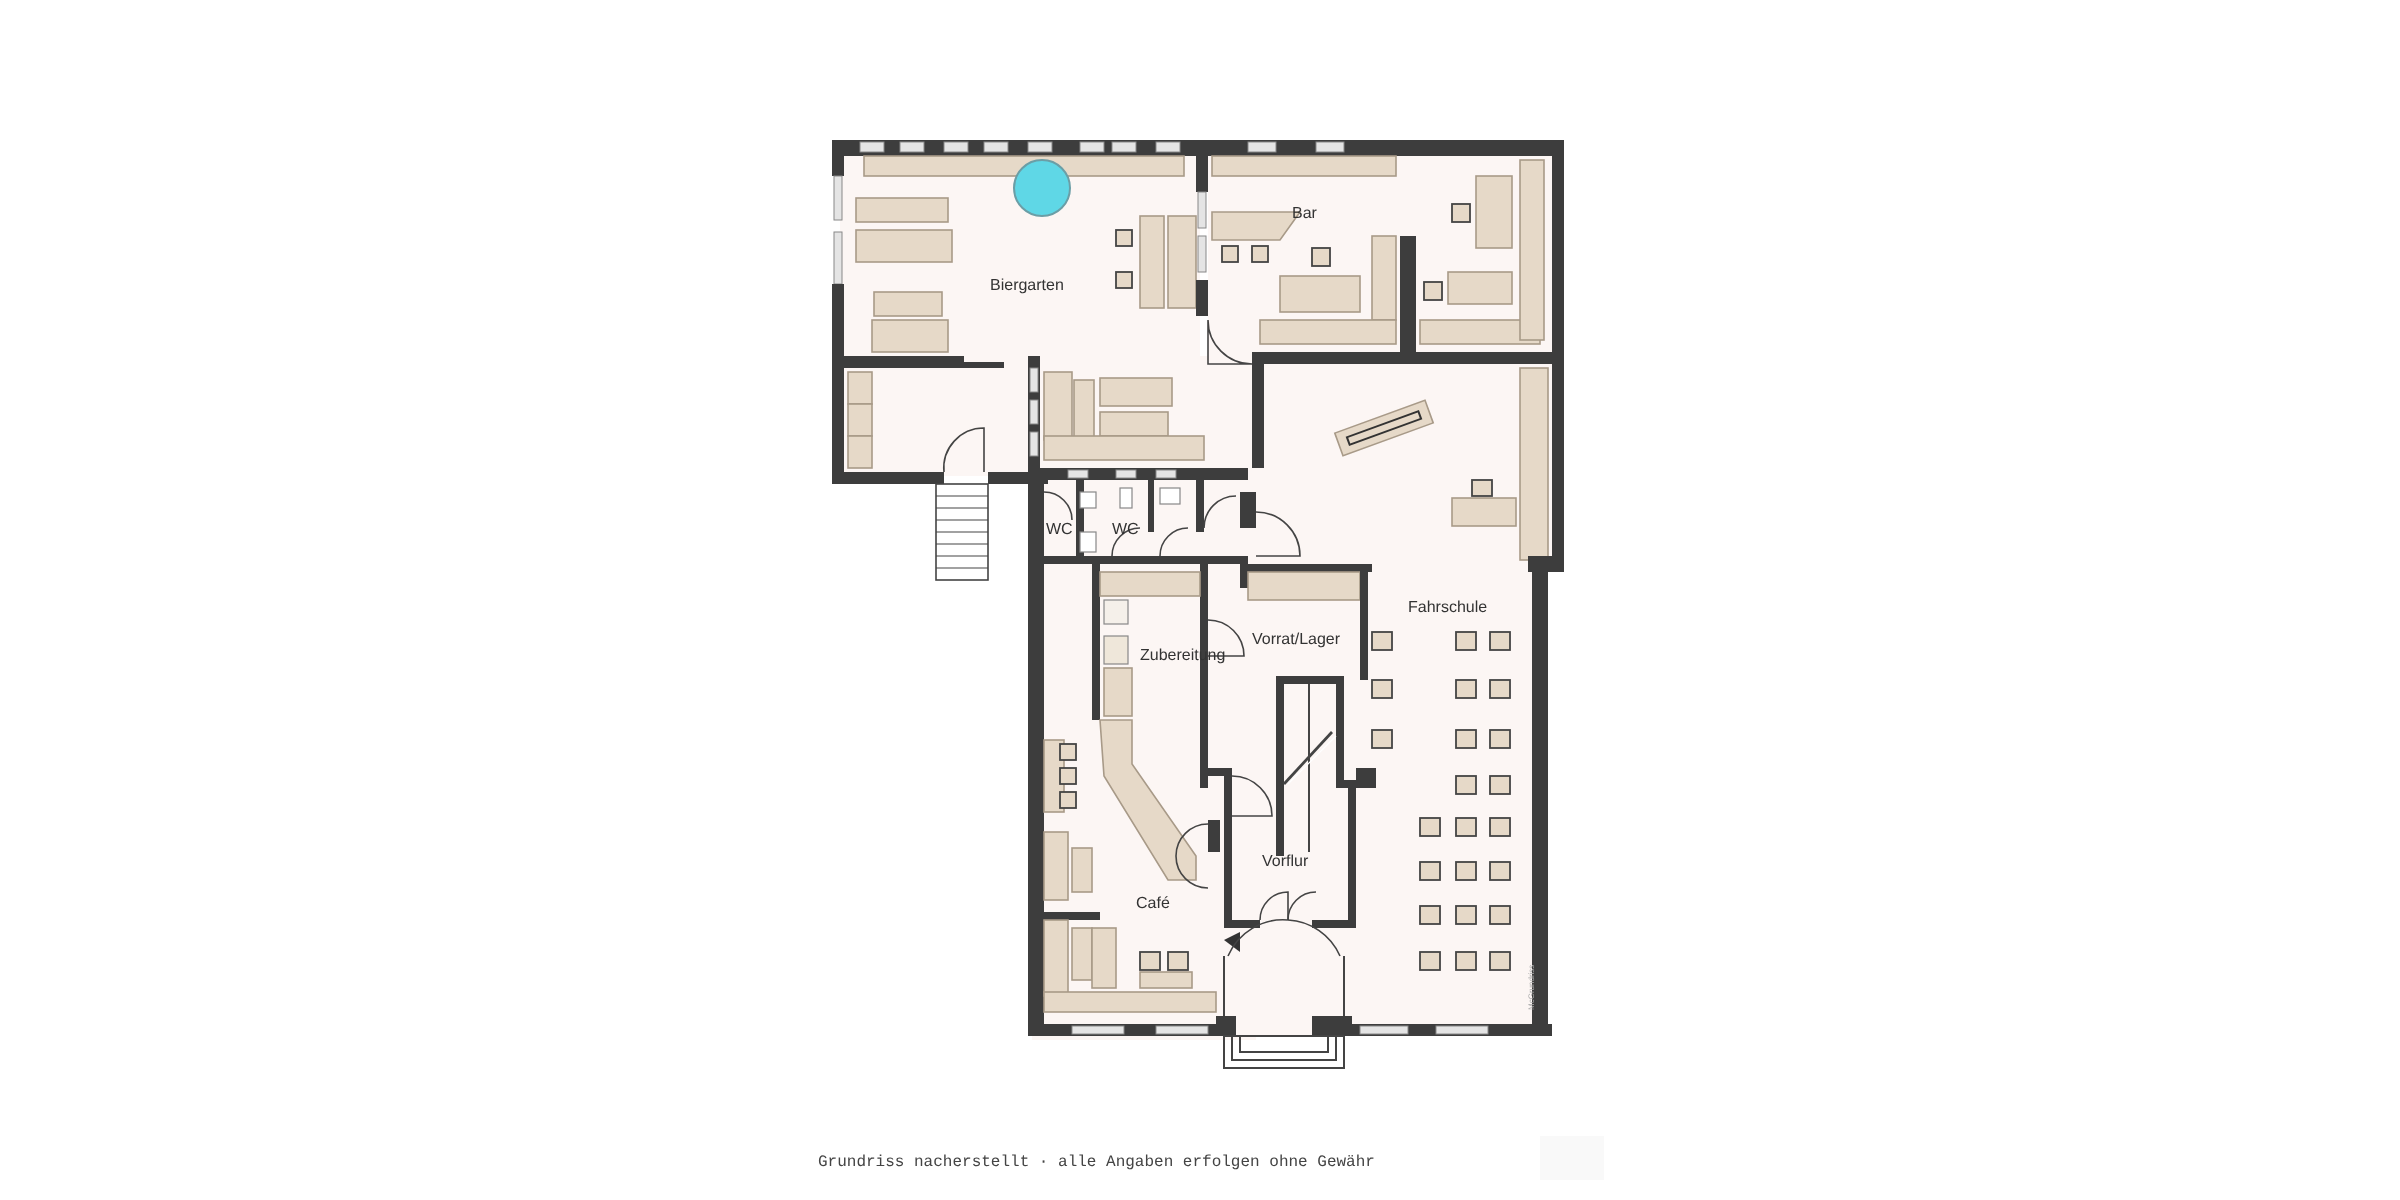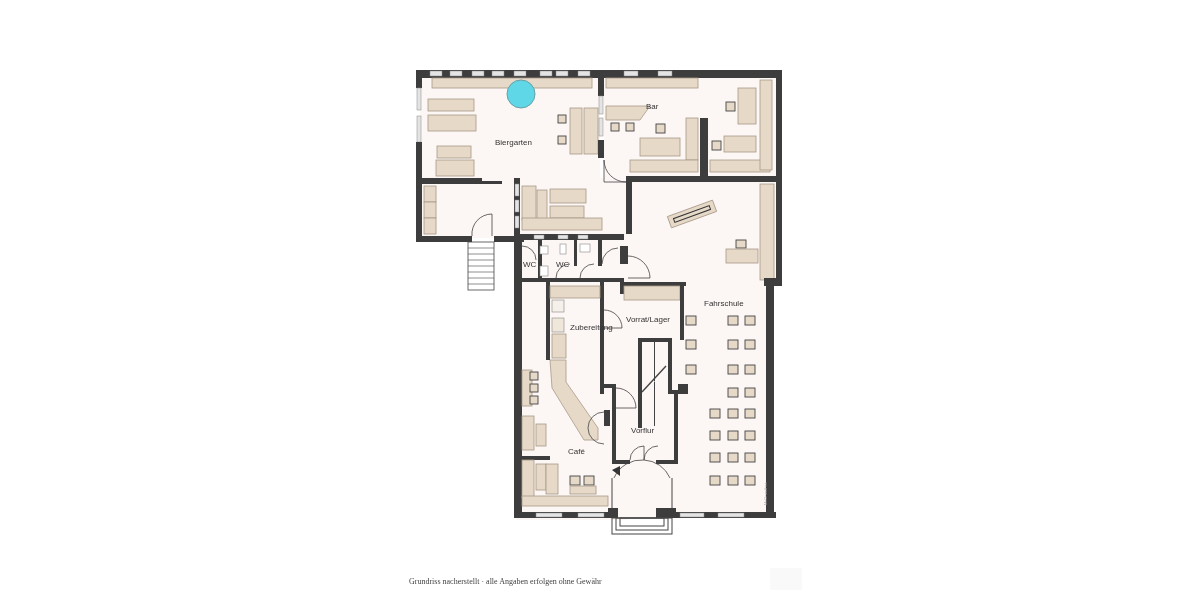--- a/index.html
+++ b/index.html
@@ -1,19 +1,19 @@
 <!DOCTYPE html>
 <html><head>
 <meta charset="utf-8">
 <style>
   html,body{margin:0;padding:0;background:#ffffff;}
   body{width:1200px;height:600px;position:relative;overflow:hidden;font-family:"Liberation Sans",sans-serif;}
   #plan{position:absolute;left:0;top:0;}
   .room-label{font-family:"Liberation Sans",sans-serif;font-size:8px;fill:#333;}
-  .caption{position:absolute;left:409px;top:577px;font-family:Liberation Serif, serif;font-size:8px;color:#444;}
+  .caption{position:absolute;left:409px;top:577px;font-family:Liberation Mono, monospace;font-size:8px;color:#444;}
   .logo-box{position:absolute;left:770px;top:568px;width:32px;height:22px;background:#f9f9f9;}
   .credit{font-family:"Liberation Sans",sans-serif;font-size:4px;fill:#aaa;}
 </style>
 </head>
 <body>
 
 <svg id="plan" width="1200" height="600" viewBox="0 0 1200 600">
   <defs>
     <style>
       .wall{fill:#3d3d3d;}

